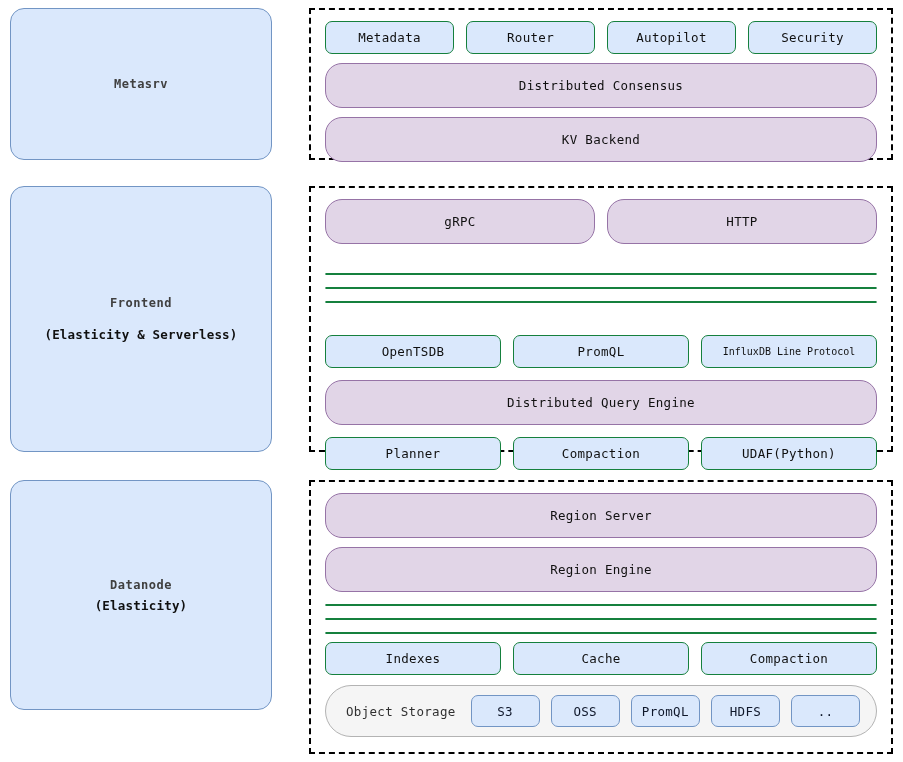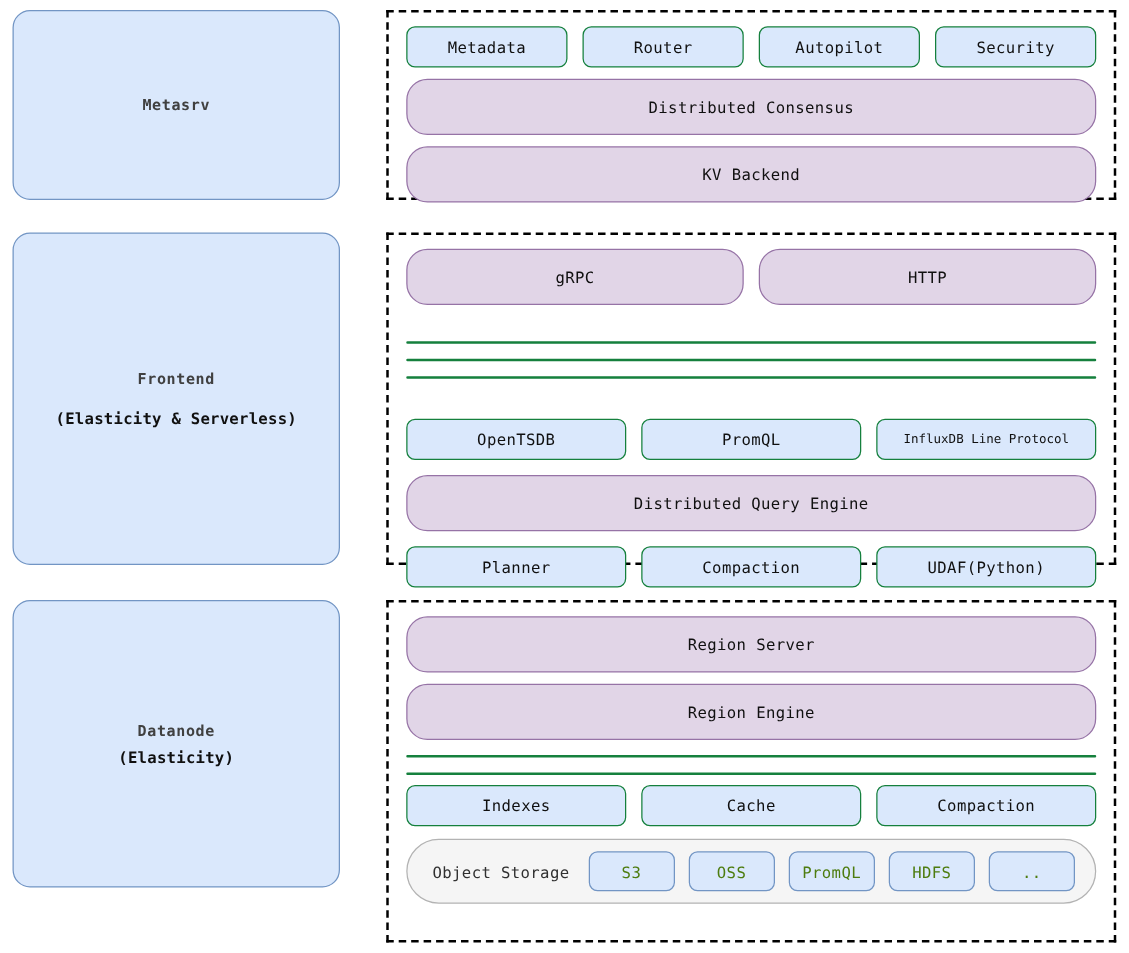--- a/index.html
+++ b/index.html
@@ -131,21 +131,21 @@
   .chip {
     flex: 1 1 0;
     height: 32px;
     background: #dae8fc;
     border: 1px solid #7295c4;
     border-radius: 7px;
     display: flex;
     align-items: center;
     justify-content: center;
     font-size: 12.5px;
-    color: #4d7c0f;
+    color: #0f172a;
     letter-spacing: 0.3px;
     white-space: nowrap;
   }
 </style>
 </head>
 <body>
 
 <div id="diagram">
 
   <div class="panel" id="panel-metasrv">
@@ -204,20 +204,21 @@
 
   <div class="group" id="group-datanode">
     <div class="row">
       <div class="pill">Region Server</div>
     </div>
     <div class="row" style="margin-bottom:12px;">
       <div class="pill">Region Engine</div>
     </div>
     <div class="row tight">
       <div class="bx">Log Service</div>
+      <div class="bx">Memtable</div>
       <div class="bx">SST</div>
     </div>
     <div class="row" style="margin-bottom:0;">
       <div class="bx">Indexes</div>
       <div class="bx">Cache</div>
       <div class="bx">Compaction</div>
     </div>
 
     <div class="storage">
       <div class="storage-label">Object Storage</div>

